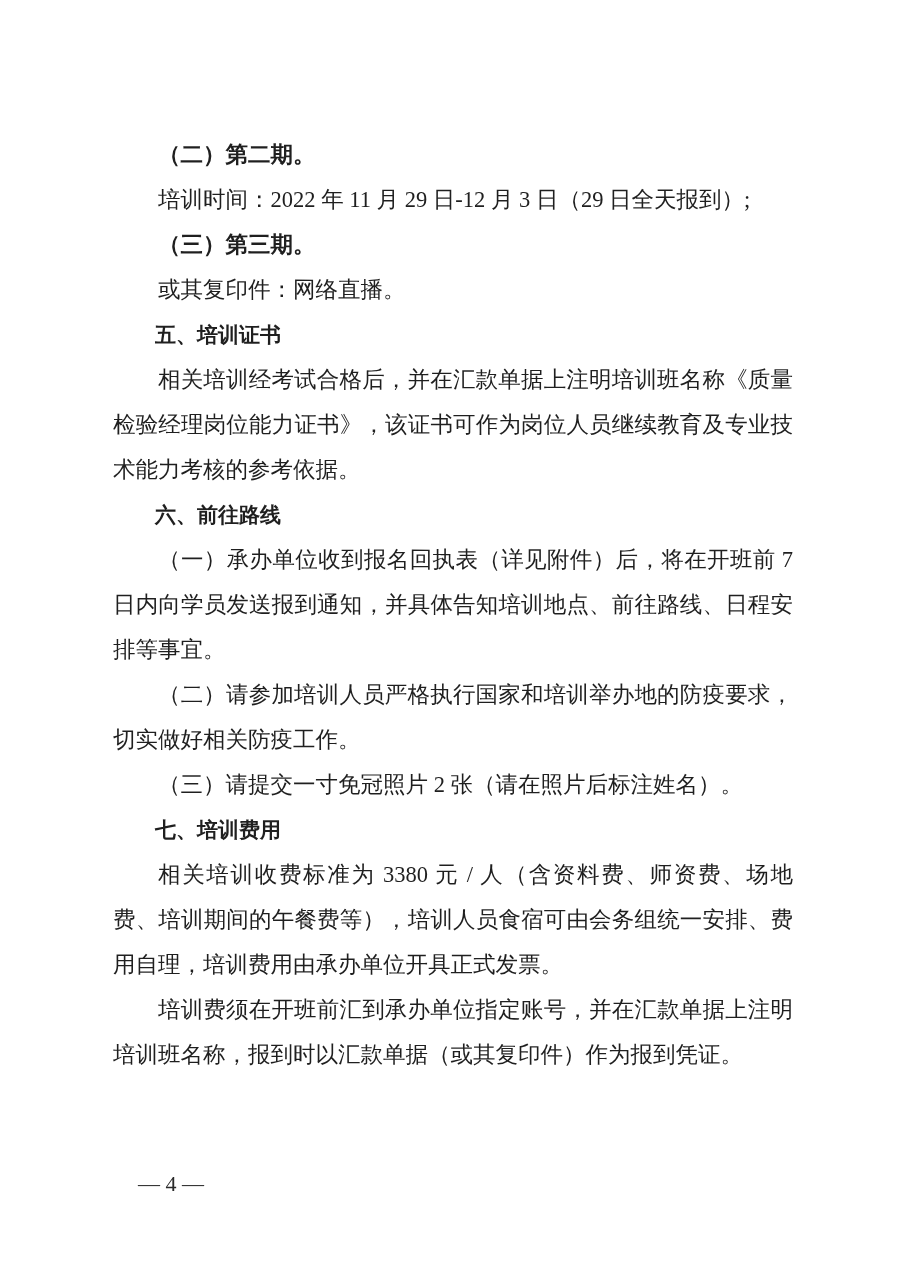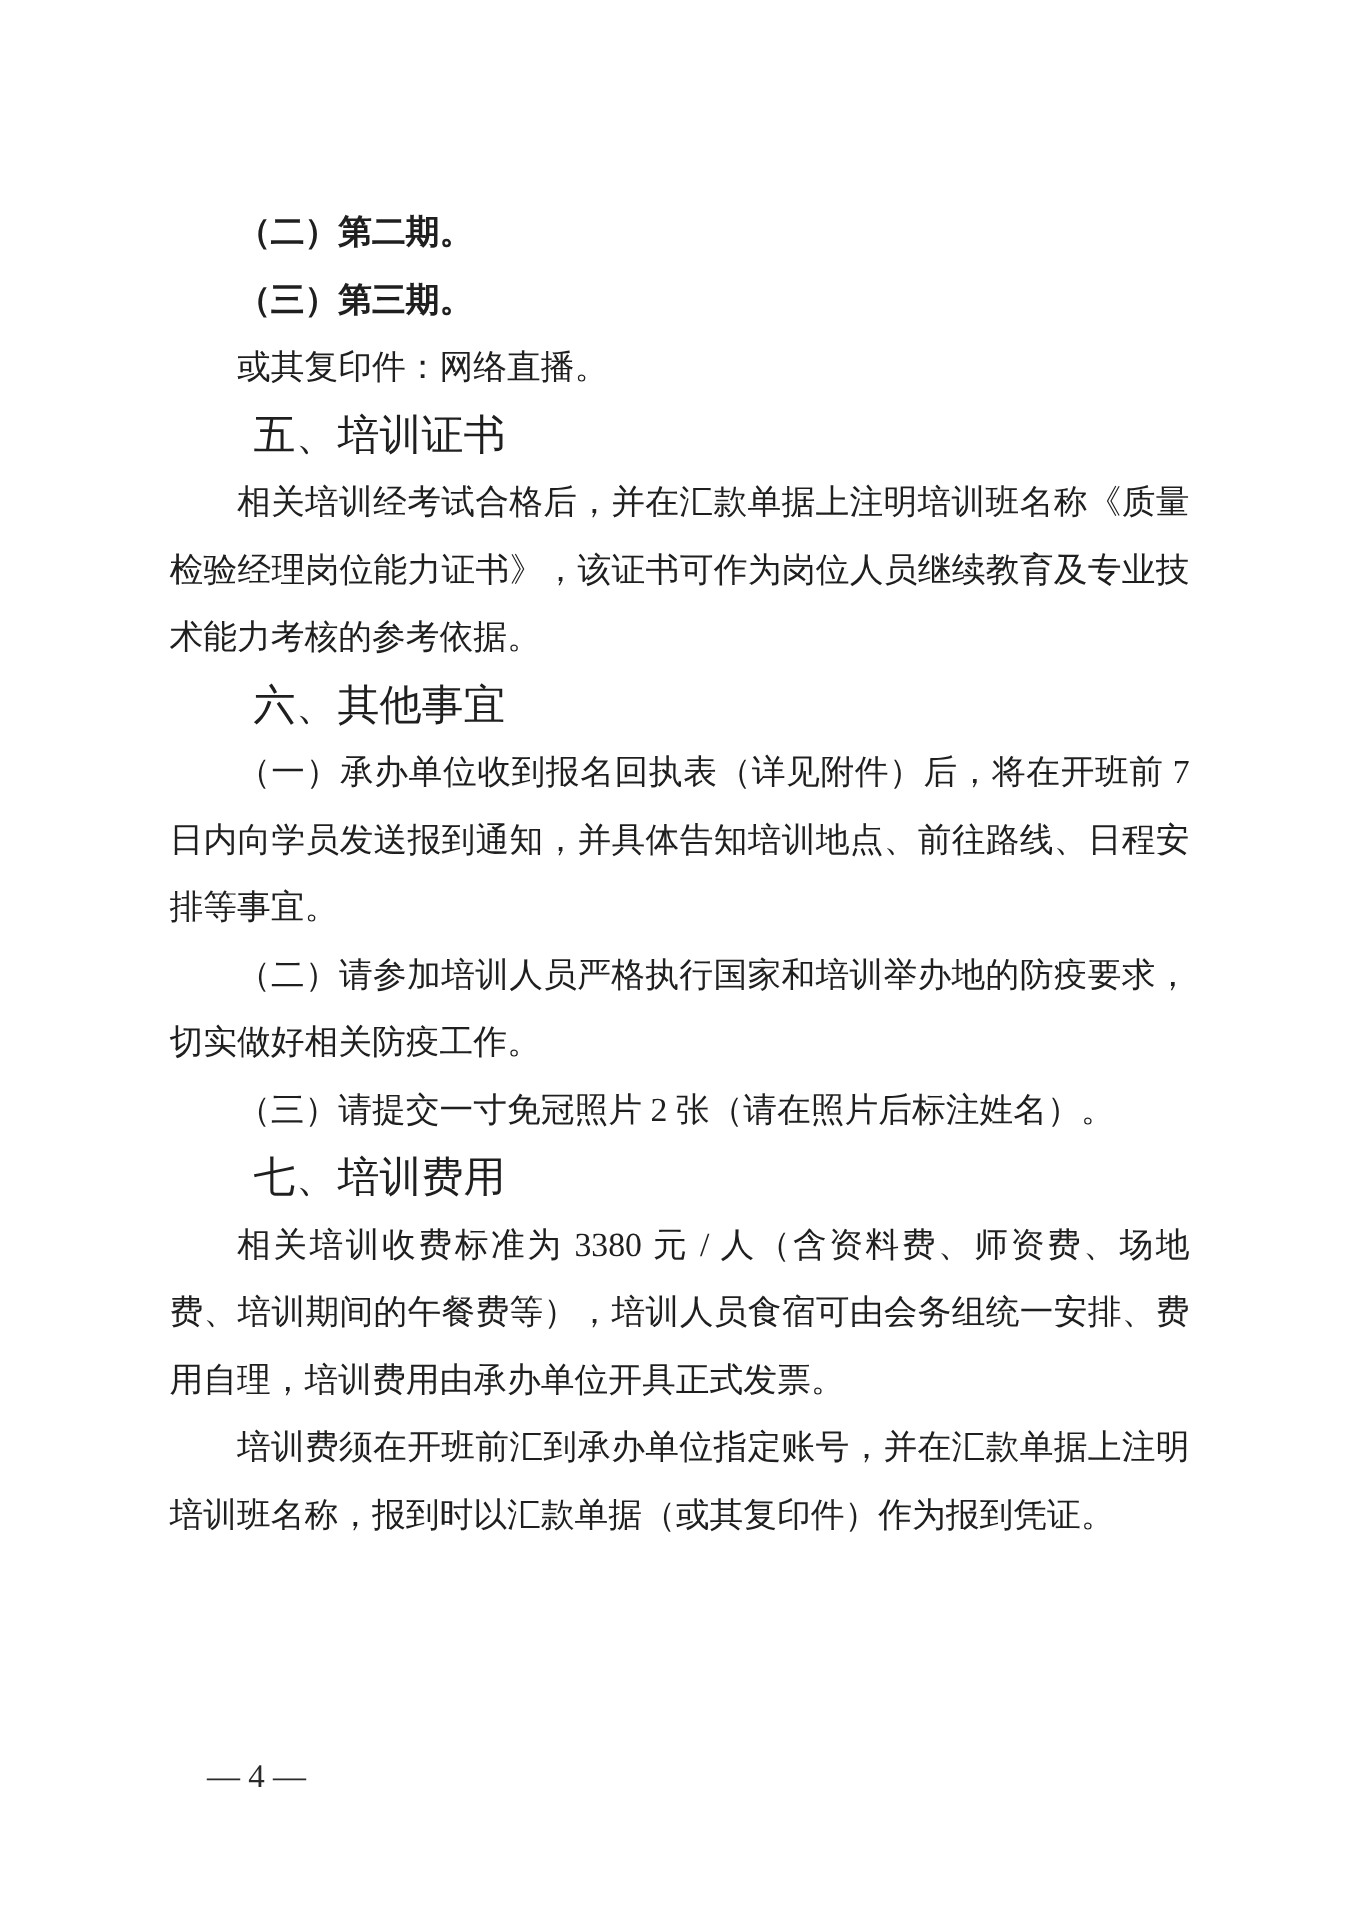--- a/index.html
+++ b/index.html
@@ -34,46 +34,47 @@
   }
   .doc-paragraph {
     font-weight: normal;
     font-family: "Liberation Serif", "DejaVu Serif", serif;
   }
   .doc-subheading {
     font-weight: bold;
     font-family: "Liberation Serif", "DejaVu Serif", serif;
   }
   .doc-heading {
-    font-weight: normal;
+    font-weight: bold;
     font-family: "Liberation Sans", "DejaVu Sans", sans-serif;
-    font-size: 28px;
+    font-size: 21px;
   }
   .doc-footer {
     position: absolute;
     left: 138px;
     top: 1161px;
     font-size: 22px;
     line-height: 45px;
     color: #2a2a2a;
     font-family: "Liberation Serif", "DejaVu Serif", serif;
   }
 </style>
 </head>
 <body>
 
 <div class="page">
   <div class="doc-body">
 
   <p class="doc-subheading">（二）第二期。</p>
+      <p class="doc-paragraph">培训时间：2022 年 11 月 29 日-12 月 3 日（29 日全天报到）;</p>
       <p class="doc-subheading">（三）第三期。</p>
       <p class="doc-paragraph">或其复印件：网络直播。</p>
       <p class="doc-heading">五、培训证书</p>
       <p class="doc-paragraph">相关培训经考试合格后，并在汇款单据上注明培训班名称《质量检验经理岗位能力证书》，该证书可作为岗位人员继续教育及专业技术能力考核的参考依据。</p>
-      <p class="doc-heading">六、其他事宜</p>
+      <p class="doc-heading">六、前往路线</p>
       <p class="doc-paragraph">（一）承办单位收到报名回执表（详见附件）后，将在开班前 7 日内向学员发送报到通知，并具体告知培训地点、前往路线、日程安排等事宜。</p>
       <p class="doc-paragraph">（二）请参加培训人员严格执行国家和培训举办地的防疫要求，切实做好相关防疫工作。</p>
       <p class="doc-paragraph">（三）请提交一寸免冠照片 2 张（请在照片后标注姓名）。</p>
       <p class="doc-heading">七、培训费用</p>
       <p class="doc-paragraph">相关培训收费标准为 3380 元 / 人（含资料费、师资费、场地费、培训期间的午餐费等），培训人员食宿可由会务组统一安排、费用自理，培训费用由承办单位开具正式发票。</p>
       <p class="doc-paragraph">培训费须在开班前汇到承办单位指定账号，并在汇款单据上注明培训班名称，报到时以汇款单据（或其复印件）作为报到凭证。</p>
     </div>
   <div class="doc-footer">— 4 —</div>
 </div>
 

